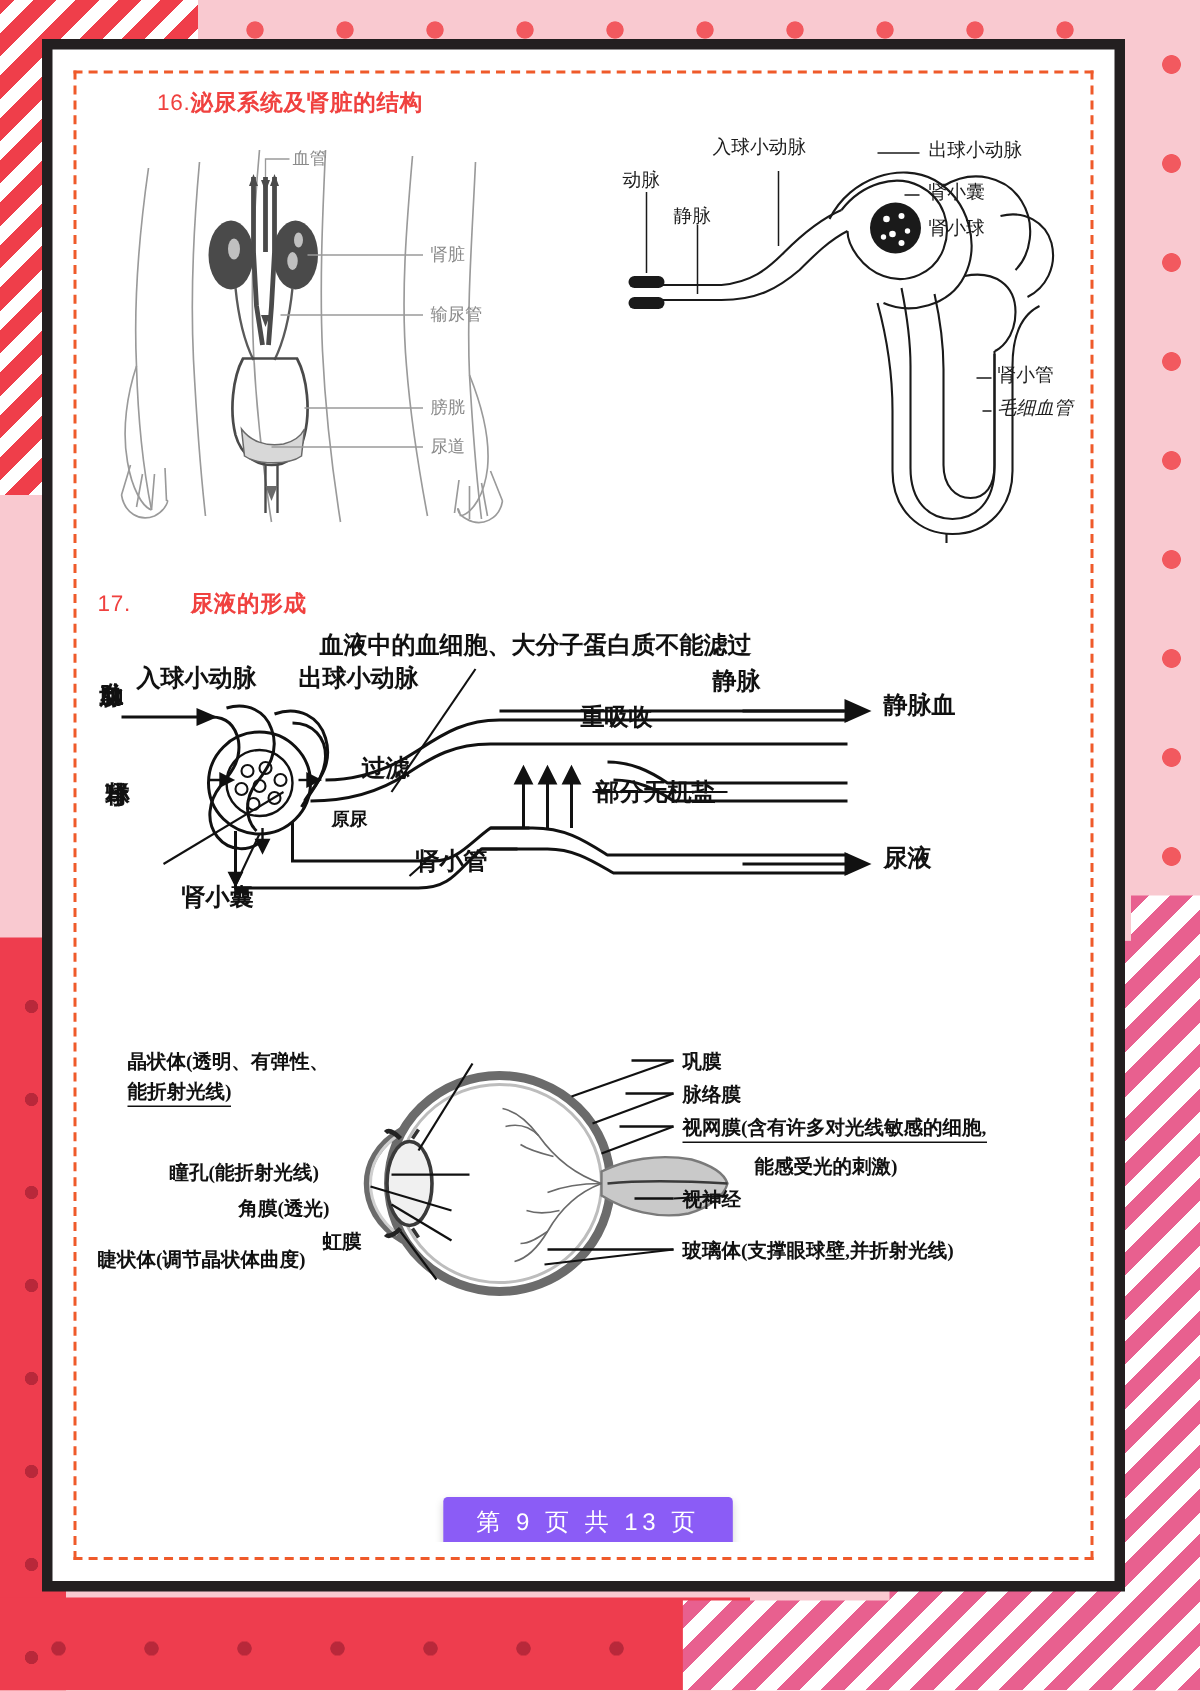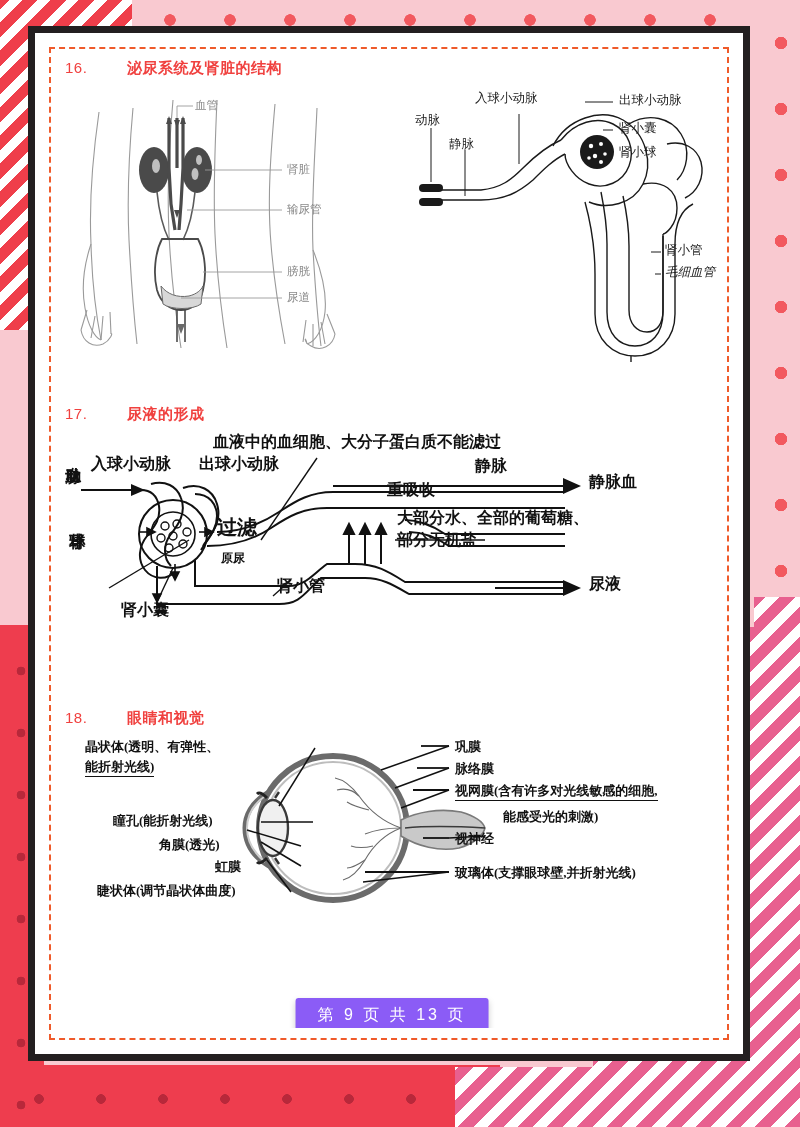--- a/index.html
+++ b/index.html
@@ -109,37 +109,37 @@
     font-size:15px;
     font-weight:bold;
     letter-spacing:0.5px;
   }
   .sec-num { width:62px; font-weight:normal; }
   .sec-title { }
 
   .sec { position:relative; }
 
   
-  #sec16 { height:330px; }
+  #sec16 { height:330px;text-align:right; }
   #sec16 .figs { position:relative; height:285px; margin-top:6px; }
 
   .fig-body { position:absolute; left:12px; top:10px; width:330px; height:270px; }
   .fig-neph { position:absolute; left:350px; top:0px; width:360px; height:285px; }
 
   .lbl {
     position:absolute;
     font-family:"Liberation Sans","DejaVu Sans",sans-serif;
     color:#2b2b2b;
     white-space:nowrap;
   }
   .lbl-gray { color:#8a8a8a; font-size:11.5px; }
   .lbl-dk { color:#1c1c1c; font-size:12.5px; }
 
   
-  #sec17 { height:290px; margin-top:16px; }
+  #sec17 { height:290px; margin-top:4px; }
   #sec17 .fig { position:relative; height:235px; margin-top:4px; }
   .u-lbl { position:absolute; color:#111; font-weight:bold; white-space:nowrap;
            font-family:"Liberation Serif","DejaVu Serif",serif; }
   .u-vert { writing-mode:vertical-rl; text-orientation:upright; line-height:1.02; }
 
   
   #sec18 { height:250px; margin-top:14px; }
   #sec18 .fig { position:relative; height:190px; margin-top:8px; }
   .e-lbl { position:absolute; color:#111; font-weight:bold; font-size:13px;
            white-space:nowrap;
@@ -435,36 +435,31 @@
               <path d="M330 112 L420 112"></path>
             </g>
           </svg>
 
           <div class="u-lbl u-vert" style="left:0px; top:26px; font-size:16px;">动脉血</div>
           <div class="u-lbl" style="left:26px; top:26px; font-size:16px;">入球小动脉</div>
           <div class="u-lbl" style="left:134px; top:26px; font-size:16px;">出球小动脉</div>
           <div class="u-lbl" style="left:322px; top:52px; font-size:16px;">重吸收</div>
           <div class="u-lbl" style="left:410px; top:28px; font-size:16px;">静脉</div>
           <div class="u-lbl" style="left:524px; top:44px; font-size:16px;">静脉血</div>
-          <div class="u-lbl" style="left:152px; top:86px; font-size:20px;">过滤</div>
+          <div class="u-lbl" style="left:152px; top:86px; font-size:16px;padding-left:24px;">过滤</div>
           <div class="u-lbl" style="left:156px; top:122px; font-size:12px;">原尿</div>
           <div class="u-lbl u-vert" style="left:4px; top:92px; font-size:16px;">肾小球</div>
           <div class="u-lbl" style="left:56px; top:172px; font-size:16px;">肾小囊</div>
           <div class="u-lbl" style="left:212px; top:148px; font-size:16px;">肾小管</div>
-          <div class="u-lbl" style="left:332px; top:80px; font-size:16px;">大部分水、全部的葡萄糖、</div>
           <div class="u-lbl" style="left:332px; top:102px; font-size:16px;">部分无机盐</div>
           <div class="u-lbl" style="left:524px; top:146px; font-size:16px;">尿液</div>
         </div>
       </div>
 
       <div class="sec" id="sec18">
-        <div class="sec-head">
-          <span class="sec-num">18.</span>
-          <span class="sec-title">眼睛和视觉</span>
-        </div>
 
         <div class="fig">
 
           <svg width="700" height="190" viewBox="0 0 700 190" style="position:absolute; left:0; top:0;">
 
             <g>
               <ellipse cx="268" cy="92" rx="74" ry="72" fill="#ffffff" stroke="#6b6b6b" stroke-width="6"></ellipse>
               <ellipse cx="268" cy="92" rx="68" ry="66" fill="#ffffff" stroke="#bdbdbd" stroke-width="2"></ellipse>
 
               <path d="M204 56 C186 66 180 80 180 92 C180 106 187 120 204 130" fill="none" stroke="#6b6b6b" stroke-width="5"></path>
@@ -513,21 +508,21 @@
               <path d="M196 106 L236 130"></path>
               <path d="M202 124 L226 156"></path>
             </g>
           </svg>
 
           <div class="e-lbl" style="left:20px; top:2px;">晶状体(透明、有弹性、</div>
           <div class="e-lbl uline" style="left:20px; top:22px;">能折射光线)</div>
           <div class="e-lbl" style="left:48px; top:76px;">瞳孔(能折射光线)</div>
           <div class="e-lbl" style="left:94px; top:100px;text-align:right;">角膜(透光)</div>
           <div class="e-lbl" style="left:150px; top:122px;">虹膜</div>
-          <div class="e-lbl" style="left:0px; top:146px;margin-left:32px;">睫状体(调节晶状体曲度)</div>
+          <div class="e-lbl" style="left:0px; top:134px;">睫状体(调节晶状体曲度)</div>
 
           <div class="e-lbl" style="left:390px; top:2px;">巩膜</div>
           <div class="e-lbl" style="left:390px; top:24px;">脉络膜</div>
           <div class="e-lbl uline" style="left:390px; top:46px;">视网膜(含有许多对光线敏感的细胞,</div>
           <div class="e-lbl" style="left:390px; top:72px;margin-left:48px;">能感受光的刺激)</div>
           <div class="e-lbl" style="left:390px; top:94px;">视神经</div>
           <div class="e-lbl" style="left:390px; top:128px;">玻璃体(支撑眼球壁,并折射光线)</div>
         </div>
       </div>
 

